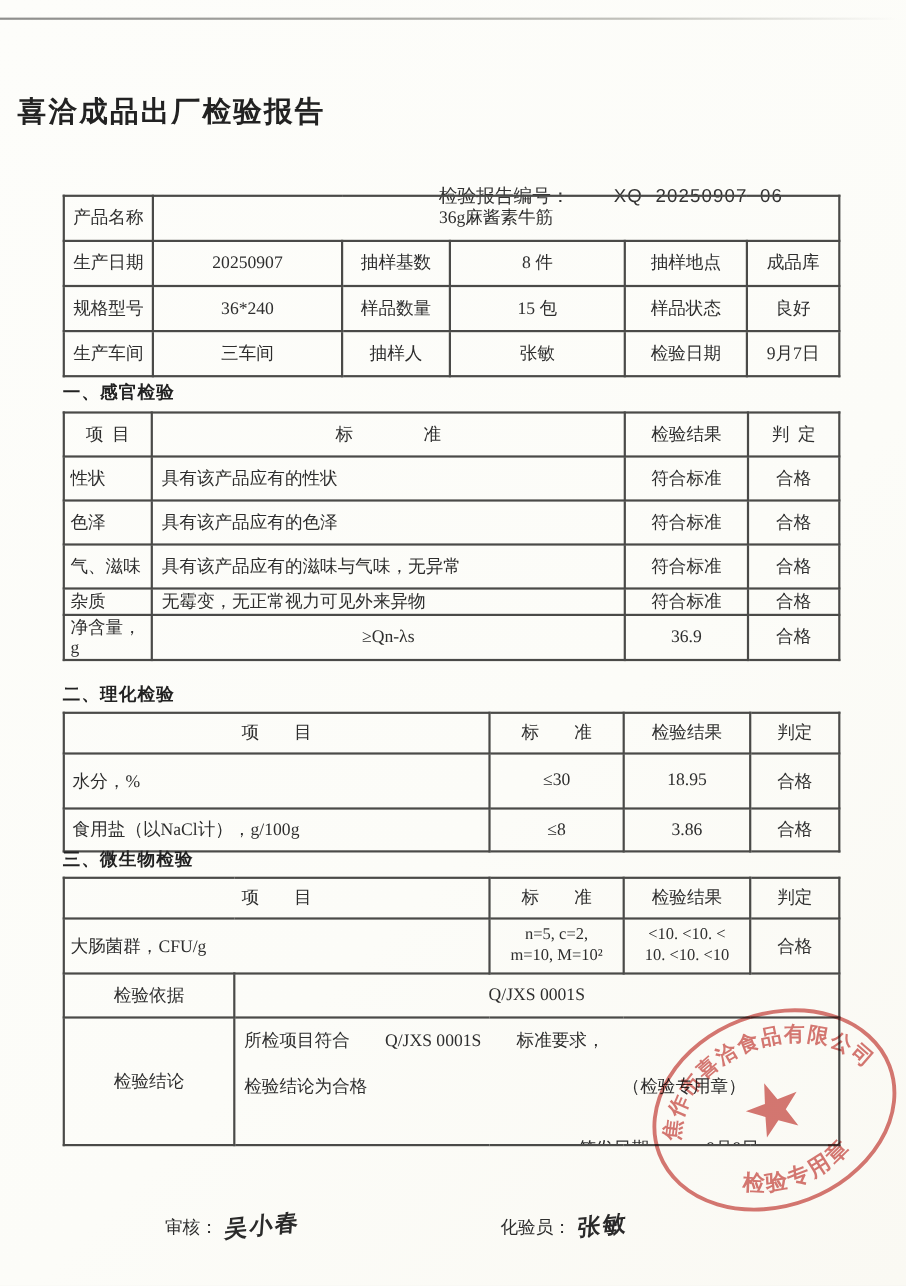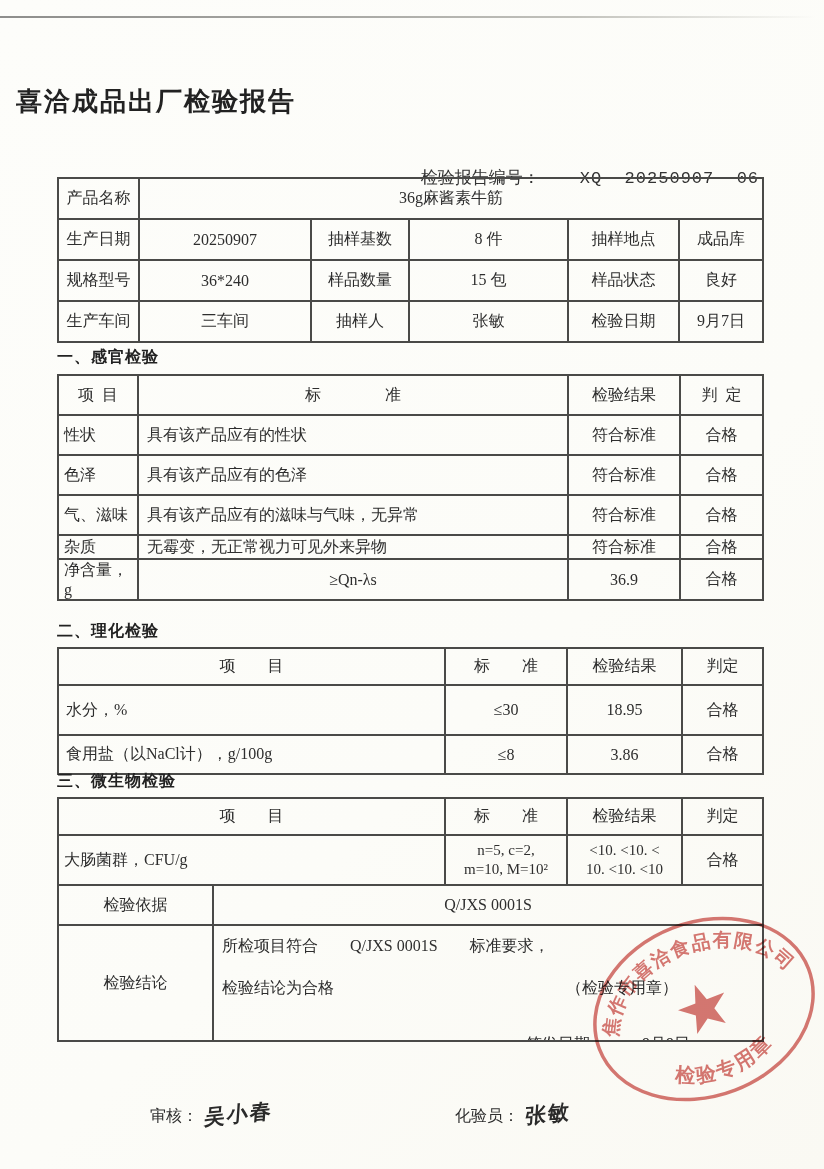--- a/index.html
+++ b/index.html
@@ -13,21 +13,21 @@
     position:absolute;left:0;top:16px;width:100%;height:2px;
     background:linear-gradient(90deg,#8e8e8c 0%,#a7a7a3 40%,#c2c2bc 70%,rgba(200,200,195,0) 99%);
   }
   .doc-title{
     position:absolute;top:84px;left:16px;width:100%;
     font-family:"Liberation Sans","DejaVu Sans",sans-serif;
     font-size:26px;font-weight:700;letter-spacing:2px;color:#222;
   }
   .report-no{
     position:absolute;top:147px;left:380px;
-    font-family:Liberation Mono, monospace;
+    font-family:Liberation Sans, sans-serif;
     font-size:17px;color:#333;white-space:pre;
   }
   .report-no .val{margin-left:40px;letter-spacing:1px;}
   table{border-collapse:collapse;table-layout:fixed;border-radius:32px;}
   td{border:2px solid #4a4a48;font-size:16px;color:#2e2e2e;
      text-align:center;vertical-align:middle;overflow:hidden;padding:0 2px;}
   td.left{text-align:left;padding-left:5px;}
   td.leftpad{text-align:left;padding-left:8px;}
   .hdr{white-space:pre;margin-left:26px;}
   .small2{font-size:15px;line-height:1.3;}

